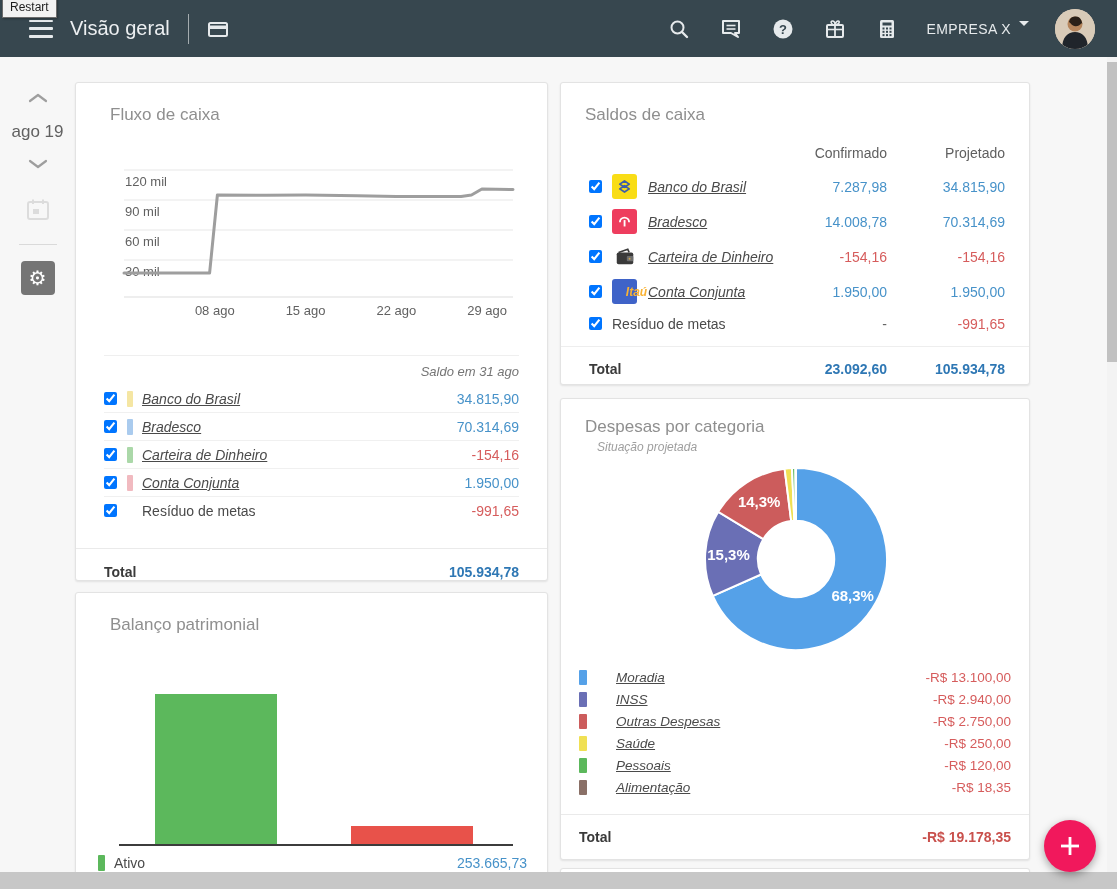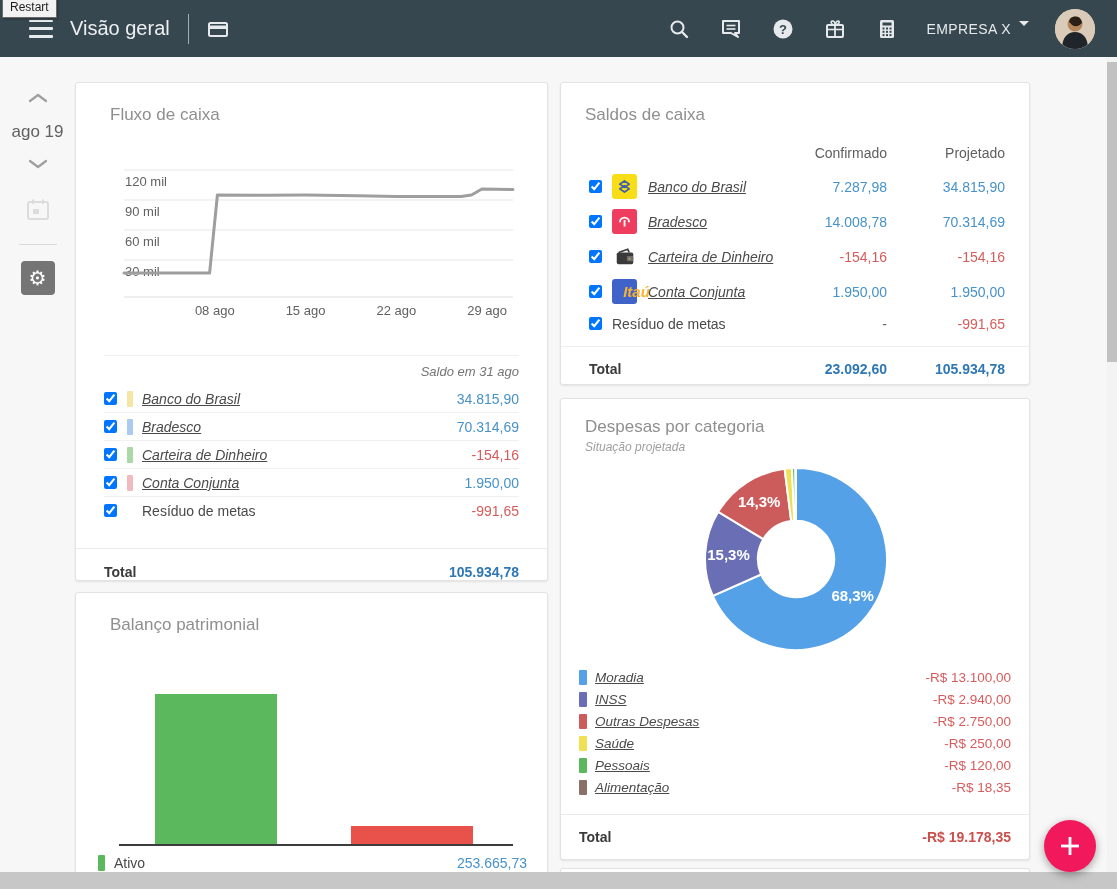--- a/index.html
+++ b/index.html
@@ -57,23 +57,23 @@
   .saldos-head{display:flex;margin:20px 24px 0 28px;font-size:14px;color:#5F5F5F;}
   .saldos-head .h1{margin-left:auto;width:110px;text-align:right;}
   .saldos-head .h2{width:118px;text-align:right;}
   .srow{display:flex;align-items:center;height:35px;margin:0 24px 0 28px;}
   .srow.short{height:29px;}
   .aicon{width:25px;height:25px;border-radius:3px;margin-right:11px;display:flex;align-items:center;justify-content:center;flex-shrink:0;}
   .srow .val{width:110px;margin-left:auto;} .srow .val2{width:118px;margin-left:0;text-align:right;font-size:14px;}
   .saldos-total{display:flex;align-items:center;border-top:1px solid #EEE;margin-top:8px;padding:14px 24px 0 28px;}
   .saldos-total .tv{margin-left:auto;width:110px;text-align:right;font-size:14px;font-weight:bold;color:#2E77B4;}
   .saldos-total .tv2{width:118px;text-align:right;font-size:14px;font-weight:bold;color:#2E77B4;margin-left:0;}
-  .itau-txt{color:#F9B233;font-weight:bold;font-size:15px;font-style:italic;margin-left:24px;}
-  
-  .drow{display:flex;align-items:center;height:22px;margin:0 18px 0 18px;}
+  .itau-txt{color:#F9B233;font-weight:bold;font-size:12px;font-style:italic;margin-left:24px;}
+  
+  .drow{display:flex;align-items:center;height:22px;margin:0 18px 0 18px;gap:21px;}
   .dchip{width:8px;height:15px;border-radius:1px;margin-right:8px;}
   .despesas-legend{margin-top:8px;}
   .despesas-total{display:flex;align-items:center;border-top:1px solid #EAEAEA;margin:16px 0 0;padding:14px 18px 0;}
   .despesas-total .tl{font-size:14px;font-weight:bold;color:#3A3A3A;}
   .despesas-total .tv{margin-left:auto;font-size:14px;font-weight:bold;color:#C9504C;}
   
   .bars{position:absolute;left:0;top:100px;width:473px;height:153px;}
   .bar{position:absolute;bottom:2px;}
   .baseline{position:absolute;left:43px;right:36px;bottom:0;height:2px;background:#3C3C3C;}
   .bal-legend{position:absolute;left:22px;right:20px;top:262px;display:flex;align-items:flex-start;}
@@ -313,21 +313,21 @@
       </div>
     <div class="saldos-total">
       <span class="tl" style="font-size:14px;font-weight:bold;color:#3A3A3A">Total</span>
       <span class="tv">23.092,60</span>
       <span class="tv2">105.934,78</span>
     </div>
   </div>
 
   <div class="card" id="card-despesas">
     <div class="card-title" style="padding-left:24px;padding-top:18px">Despesas por categoria</div>
-    <div class="card-subtitle" style="padding-left:24px">Situação projetada</div>
+    <div class="card-subtitle" style="padding-left:36px">Situação projetada</div>
     <svg width="470" height="200" style="display:block;margin-top:4px">
         <path d="M 235.00 10.00 A 91 91 0 1 1 151.79 137.83 L 200.05 116.47 A 38.22 38.22 0 1 0 235.00 62.78 Z" fill="#55A1E8" stroke="#fff" stroke-width="2"></path>
         <text x="291.66195317846035" y="142.88543292414997" text-anchor="middle" font-size="15" font-weight="bold" fill="#fff">68,3%</text>
         <path d="M 151.79 137.83 A 91 91 0 0 1 157.21 53.78 L 202.33 81.17 A 38.22 38.22 0 0 0 200.05 116.47 Z" fill="#6A6FB5" stroke="#fff" stroke-width="2"></path>
         <text x="167.53044523694047" y="101.64439670372612" text-anchor="middle" font-size="15" font-weight="bold" fill="#fff">15,3%</text>
         <path d="M 157.21 53.78 A 91 91 0 0 1 223.58 10.72 L 230.20 63.08 A 38.22 38.22 0 0 0 202.33 81.17 Z" fill="#CC5C5C" stroke="#fff" stroke-width="2"></path>
         <text x="198.20370611725903" y="49.28011938927446" text-anchor="middle" font-size="15" font-weight="bold" fill="#fff">14,3%</text>
         <path d="M 223.58 10.72 A 91 91 0 0 1 230.99 10.09 L 233.32 62.82 A 38.22 38.22 0 0 0 230.20 63.08 Z" fill="#F0E054" stroke="#fff" stroke-width="2"></path>
         <path d="M 230.99 10.09 A 91 91 0 0 1 234.43 10.00 L 234.76 62.78 A 38.22 38.22 0 0 0 233.32 62.82 Z" fill="#5CB85C" stroke="#fff" stroke-width="2"></path>
         <path d="M 234.43 10.00 A 91 91 0 0 1 235.00 10.00 L 235.00 62.78 A 38.22 38.22 0 0 0 234.76 62.78 Z" fill="#8A7067" stroke="#fff" stroke-width="2"></path>

